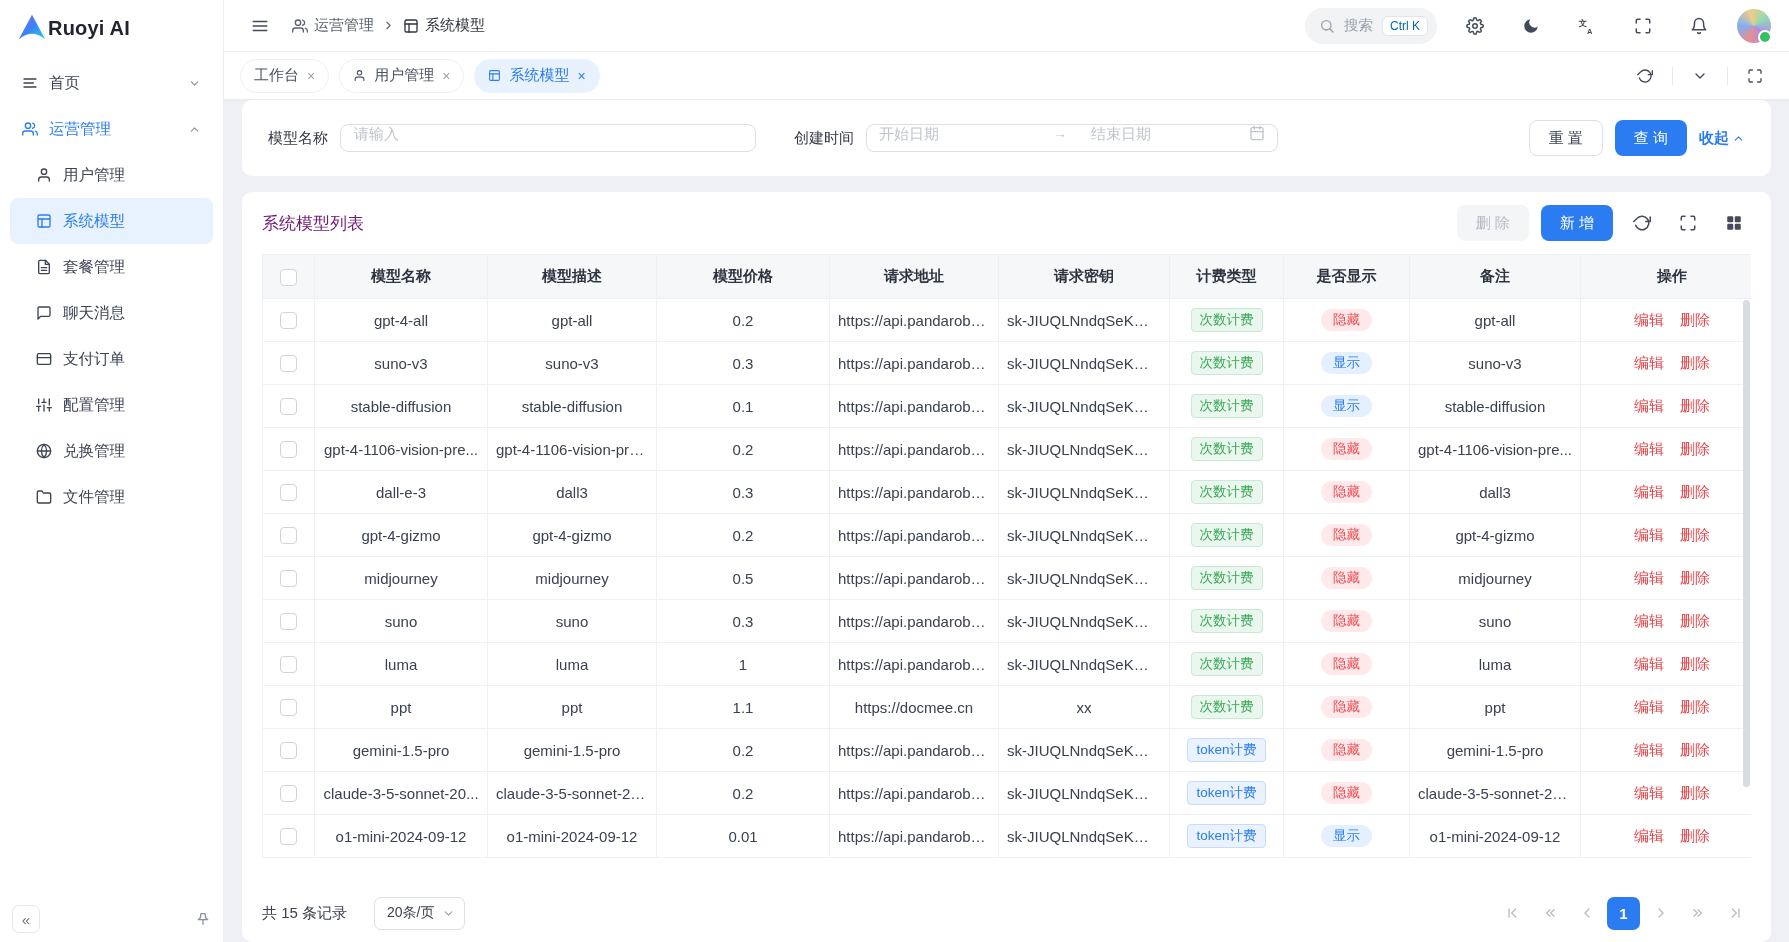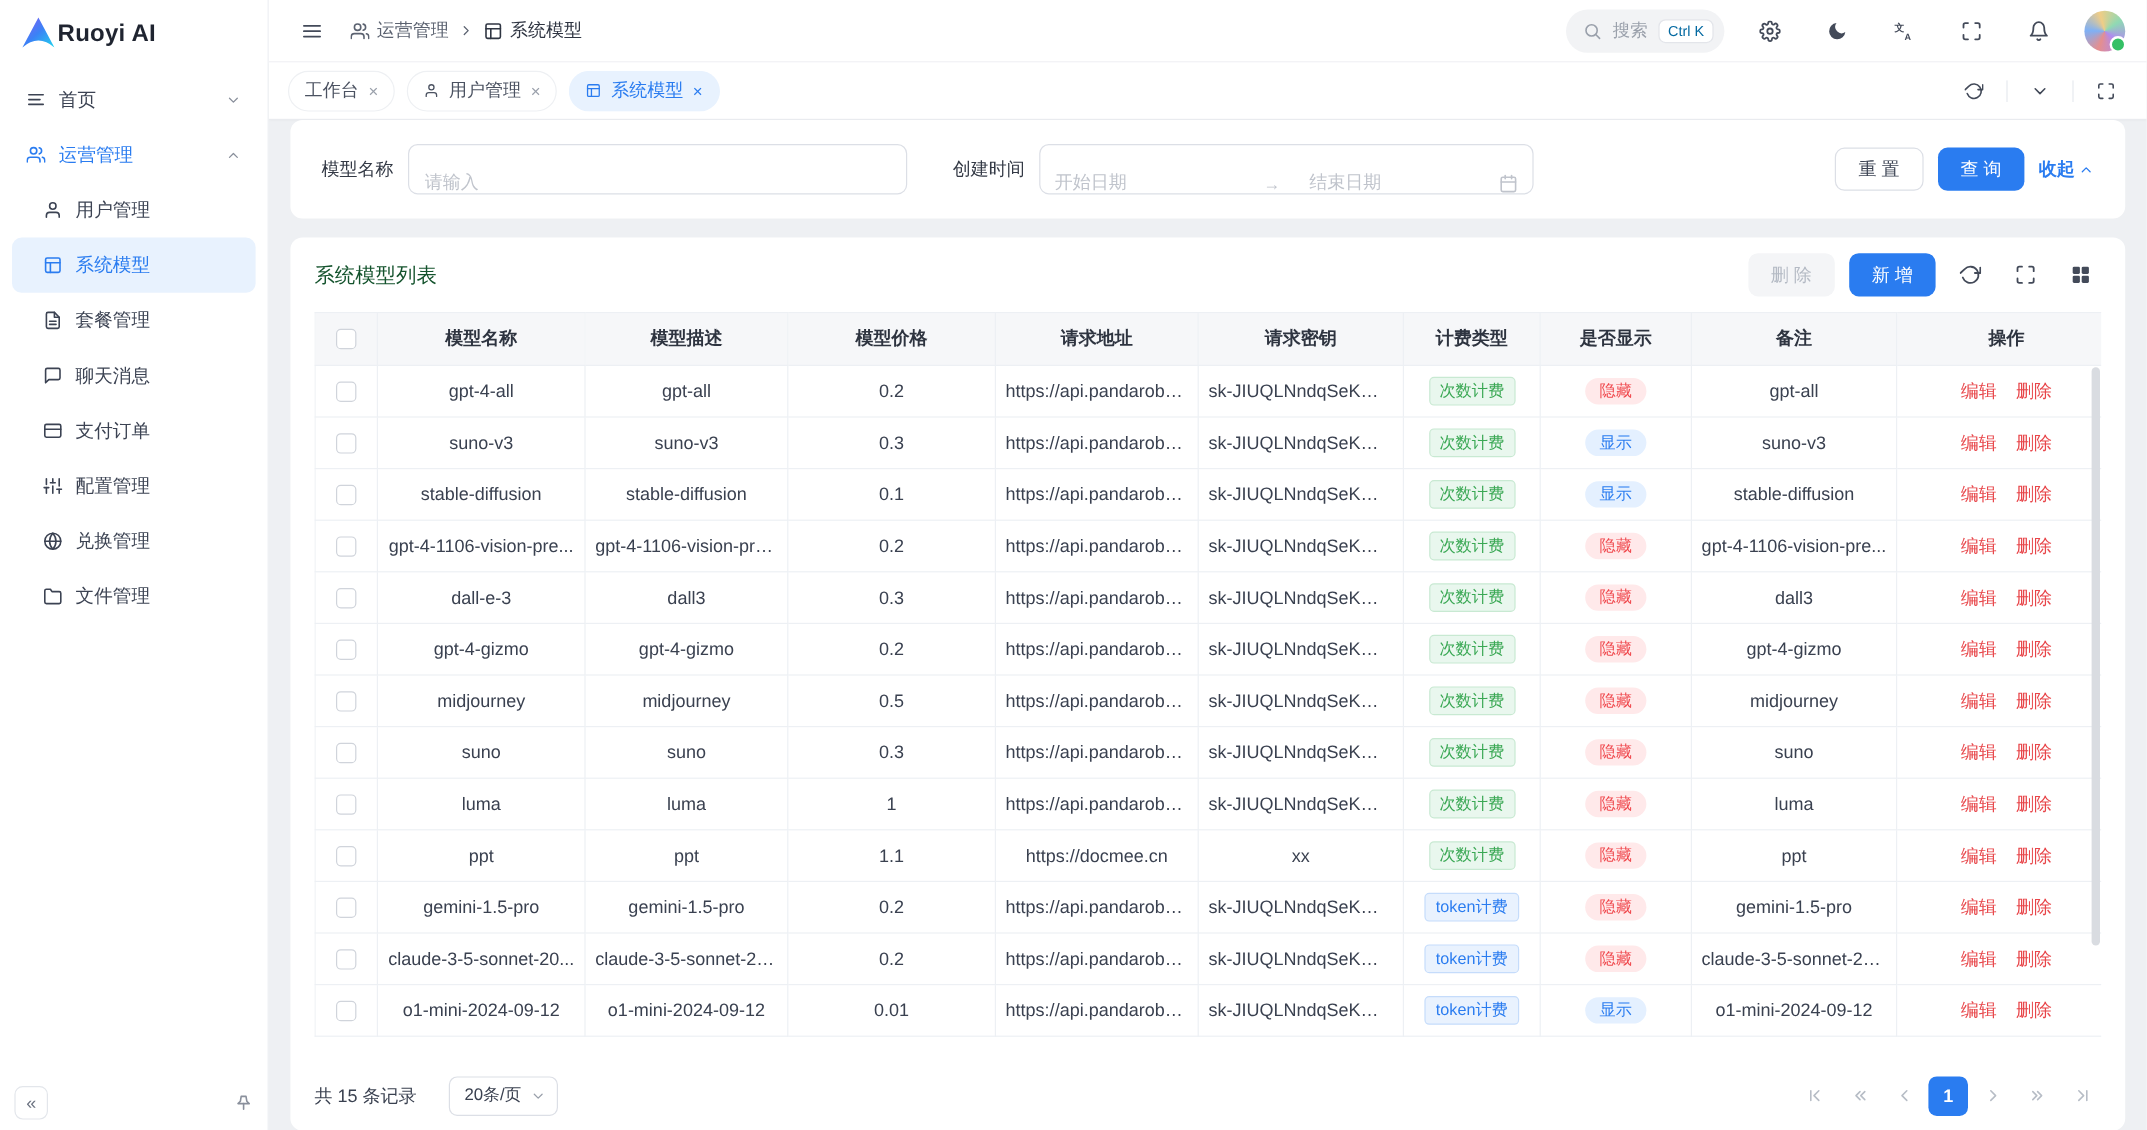--- a/index.html
+++ b/index.html
@@ -56,40 +56,40 @@
   .tab.active .close{ color:var(--primary); }
   .tabbar-right{ margin-left:auto; display:flex; align-items:center; color:#434a59; }
   .tabbar-right .divider{ width:1px; height:18px; background:#e7e9ee; margin:0 9px; }
 
   
   .content{ flex:1; min-height:0; padding:0 18px; display:flex; flex-direction:column; gap:16px; }
   .card{ background:#fff; border-radius:10px; }
 
   .filter-card{ padding:20px 26px; display:flex; align-items:center; gap:12px; flex-shrink:0; }
   .f-label{ font-size:15px; color:#333945; white-space:nowrap; }
-  .box{ height:42px; border:1px solid #dcdfe6; border-radius:8px; background:#fff; display:flex; align-items:flex-end; }
+  .box{ height:28px; border:1px solid #dcdfe6; border-radius:8px; background:#fff; display:flex; align-items:flex-start; }
   .text-input-wrap{ width:416px; margin-right:26px; }
   .text-input-wrap input, .date-part{ border:none; outline:none; background:transparent; font-size:15px; color:#3a4150; }
   .text-input-wrap input{ width:100%; padding:0 13px; }
   .text-input-wrap input::placeholder, .date-part::placeholder{ color:#c0c4cc; }
   .date-range{ width:412px; padding:0 12px; gap:8px; }
   .date-part{ width:150px; }
   .range-sep{ color:#c0c4cc; font-size:14px; flex:1; text-align:center; }
   .cal-icon{ color:#c0c4cc; }
   .filter-actions{ margin-left:auto; display:flex; align-items:center; gap:12px; }
   .btn{ height:36px; border-radius:8px; padding:0 19px; font-size:15px; display:inline-flex; align-items:center; justify-content:center; cursor:pointer; border:none; white-space:nowrap; }
   .btn-plain{ background:#fff; border:1px solid #dcdfe6; color:#3c4353; }
   .btn-primary{ background:var(--primary); color:#fff; }
   .btn-disabled{ background:#f4f5f7; color:#b4bac4; cursor:default; }
   .link-collapse{ color:var(--primary); font-size:15px; display:flex; align-items:center; gap:3px; cursor:pointer; font-weight:600; }
 
   
   .table-card{ flex:1; min-height:0; display:flex; flex-direction:column; padding:0 20px; }
   .table-head{ height:62px; display:flex; align-items:center; flex-shrink:0; }
-  .table-title{ font-size:17px; color:#14532d; font-weight:500; }
+  .table-title{ font-size:17px; color:#701a75; font-weight:500; }
   .table-actions{ margin-left:auto; display:flex; align-items:center; gap:12px; }
   .tool-icon{ width:34px; height:34px; display:flex; align-items:center; justify-content:center; color:#434a59; cursor:pointer; border-radius:8px; }
 
   .table-wrap{ flex:1; min-height:0; overflow:hidden; position:relative; }
   table{ width:100%; table-layout:fixed; border-collapse:collapse; font-size:15px; }
   th,td{ border:1px solid #edf0f4; text-align:center; overflow:hidden; white-space:nowrap; text-overflow:ellipsis; }
   th{ background:#f6f7f9; height:44px; font-weight:600; color:#2e3440; font-size:15px; }
   td{ height:43px; background:#fff; color:#3a4150; padding:0 8px; }
   .checkbox{ width:17px; height:17px; border:1.5px solid #d0d4db; border-radius:4px; background:#fff; display:inline-block; vertical-align:middle; cursor:pointer; }
   .tag{ display:inline-block; font-size:13.5px; line-height:1.25; padding:3px 8px; border-radius:4px; }

